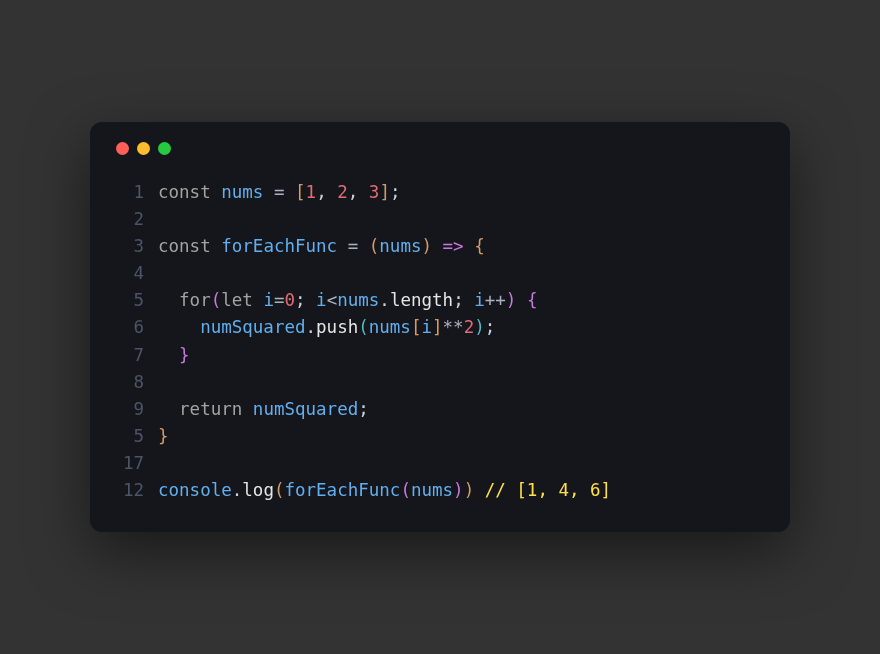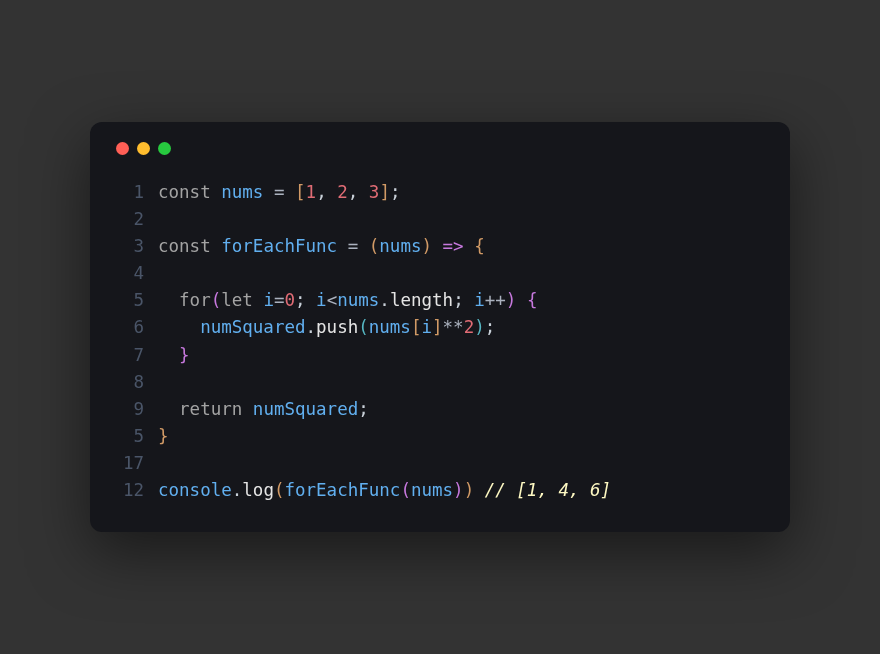--- a/index.html
+++ b/index.html
@@ -49,21 +49,21 @@
       user-select: none;
       flex-shrink: 0;
     }
     .c-key { color: #a3a3a3; }    
     .c-def { color: #c9d1d9; }    
     .c-fn  { color: #61afef; }    
     .c-op  { color: #abb2bf; }    
     .c-num { color: #e06c75; }    
     .c-prop{ color: #e5e5e5; }   
     .c-arrow{ color: #c678dd; }   
-    .c-comm{ color: #fef9c3; font-style: italic; } 
+    .c-comm{ color: #fde047; } 
     .c-br1 { color: #d19a66; }    
     .c-br2 { color: #c678dd; }    
     .c-br3 { color: #56b6c2; }    
   </style>
 </head>
 <body>
 
 <div class="window">
   <div class="traffic-lights">
     <div class="light red"></div>

